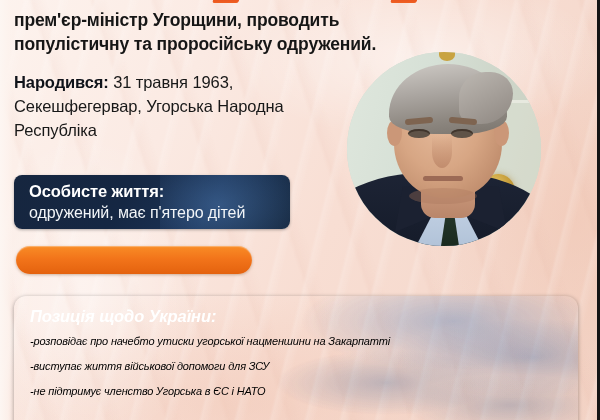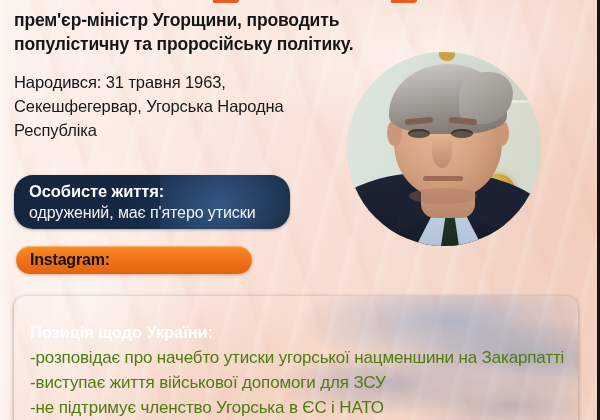--- a/index.html
+++ b/index.html
@@ -95,21 +95,21 @@
   .born {
     position: absolute;
     left: 14px;
     top: 70px;
     width: 300px;
     font-size: 16.5px;
     line-height: 24px;
     color: #181818;
     letter-spacing: -.1px;
   }
-  .born .lbl { font-weight: 400; color: #10131a; }
+  .born .lbl { font-weight: 700; color: #10131a; }
 
   
   .portrait {
     position: absolute;
     left: 347px;
     top: 52px;
     width: 194px;
     height: 194px;
     border-radius: 50%;
     overflow: hidden;
@@ -261,21 +261,21 @@
     background: rgba(168,118,92,.35);
   }
 
   
   .card-blue {
     position: absolute;
     left: 14px;
     top: 175px;
     width: 276px;
     height: 54px;
-    border-radius: 19px;
+    border-radius: 8px;
     background:
       linear-gradient(118deg, #16263f 0%, #152743 40%, #1b3356 70%, #16283f 100%);
     box-shadow: 0 1px 3px rgba(0,0,0,.30);
     overflow: hidden;
     text-decoration: underline;
   }
   .card-blue .sheen {
     position: absolute;
     right: -20px; top: -30px;
     width: 150px; height: 120px;
@@ -345,51 +345,51 @@
     inset: 0;
     opacity: .85;
     background:
       radial-gradient(ellipse 220px 70px at 78% 18%, rgba(74,120,180,.45), rgba(74,120,180,0) 70%),
       radial-gradient(ellipse 190px 54px at 92% 44%, rgba(58,100,158,.40), rgba(58,100,158,0) 72%),
       radial-gradient(ellipse 150px 44px at 66% 62%, rgba(46,86,140,.32), rgba(46,86,140,0) 74%),
       radial-gradient(ellipse 140px 40px at 88% 78%, rgba(40,76,126,.30), rgba(40,76,126,0) 76%);
   }
   .card-bottom .inner {
     position: absolute;
-    left: 16px; top: 24px; right: 12px;
+    left: 16px; top: 8px; right: 12px; font-style: italic;
   }
   .card-bottom .title {
     font-size: 16.5px;
     font-weight: 700;
     color: #ffffff;
     line-height: 24px;
     letter-spacing: -.1px;
     margin-bottom: 1px;
   }
   .card-bottom .line {
-    font-size: 17px;
-    color: #4d7c0f;
+    font-size: 11px;
+    color: #000000;
     line-height: 25px;
     letter-spacing: -.15px;
   }
 </style>
 </head>
 <body>
 
 <div id="card">
 
   <div class="bg-base"></div>
   <div class="bg-veins"></div>
   <div class="bg-streaks"></div>
   <div class="bg-left-strip"></div>
 
   <div class="top-mark m1"></div>
   <div class="top-mark m2"></div>
 
-  <div class="intro">прем'єр-міністр Угорщини, проводить популістичну та проросійську політику.</div>
+  <div class="intro">прем'єр-міністр Угорщини, проводить популістичну та проросійську одружений.</div>
 
   <div class="born">
     <span class="lbl">Народився:</span>
     <span>31 травня 1963, Секешфегервар, Угорська Народна Республіка</span>
   </div>
 
   <div class="portrait">
     <div class="scene">
       <div class="wall"></div>
       <div class="wall-panel"></div>
@@ -414,26 +414,25 @@
       <div class="nose"></div>
       <div class="mouth"></div>
       <div class="chin-shadow"></div>
     </div>
   </div>
 
   <div class="card-blue">
     <div class="sheen"></div>
     <div class="inner">
       <div class="title">Особисте життя:</div>
-      <div class="sub">одружений, має п'ятеро утиски</div>
+      <div class="sub">одружений, має п'ятеро дітей</div>
     </div>
   </div>
 
   <div class="ig-pill">
-    <span class="ig-label">Instagram:</span>
   </div>
 
   <div class="card-bottom">
     <div class="flagwave"></div>
     <div class="inner">
       <div class="title">Позиція щодо України:</div>
       <div class="line">-розповідає про начебто утиски угорської нацменшини на Закарпатті</div>
       <div class="line">-виступає життя військової допомоги для ЗСУ</div>
       <div class="line">-не підтримує членство Угорська в ЄС і НАТО</div>
     </div>

